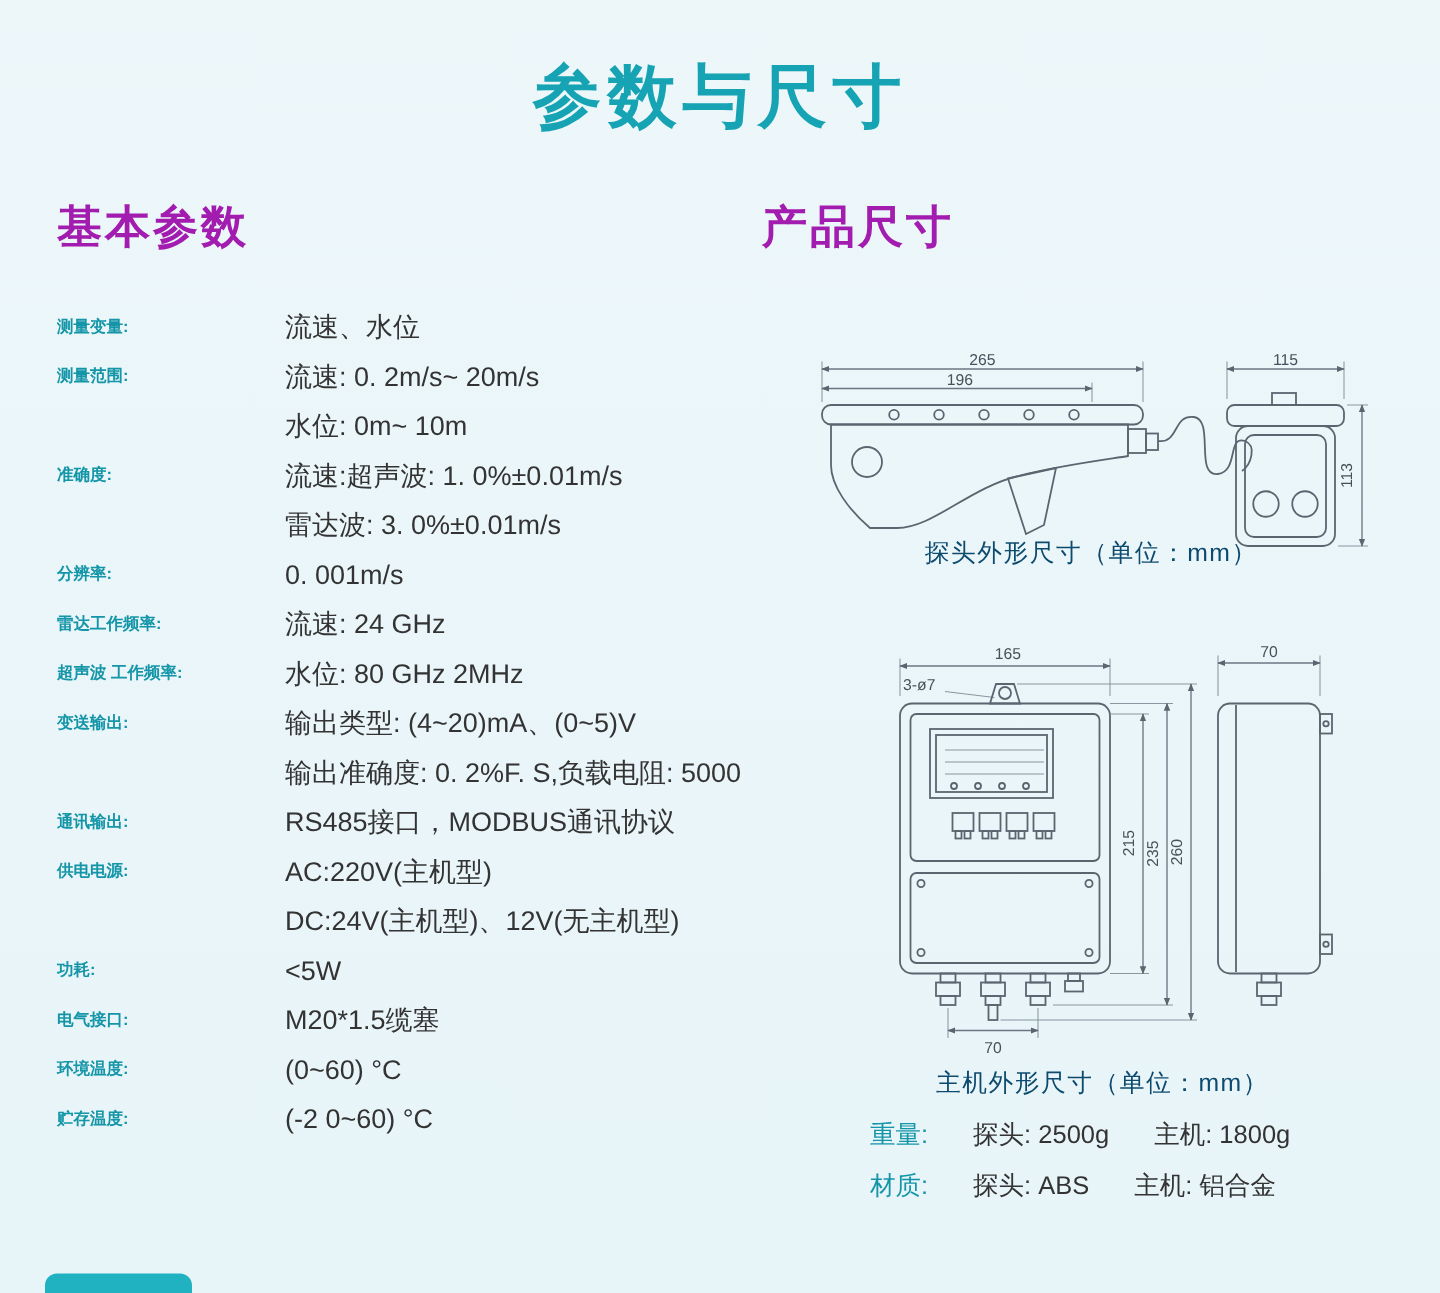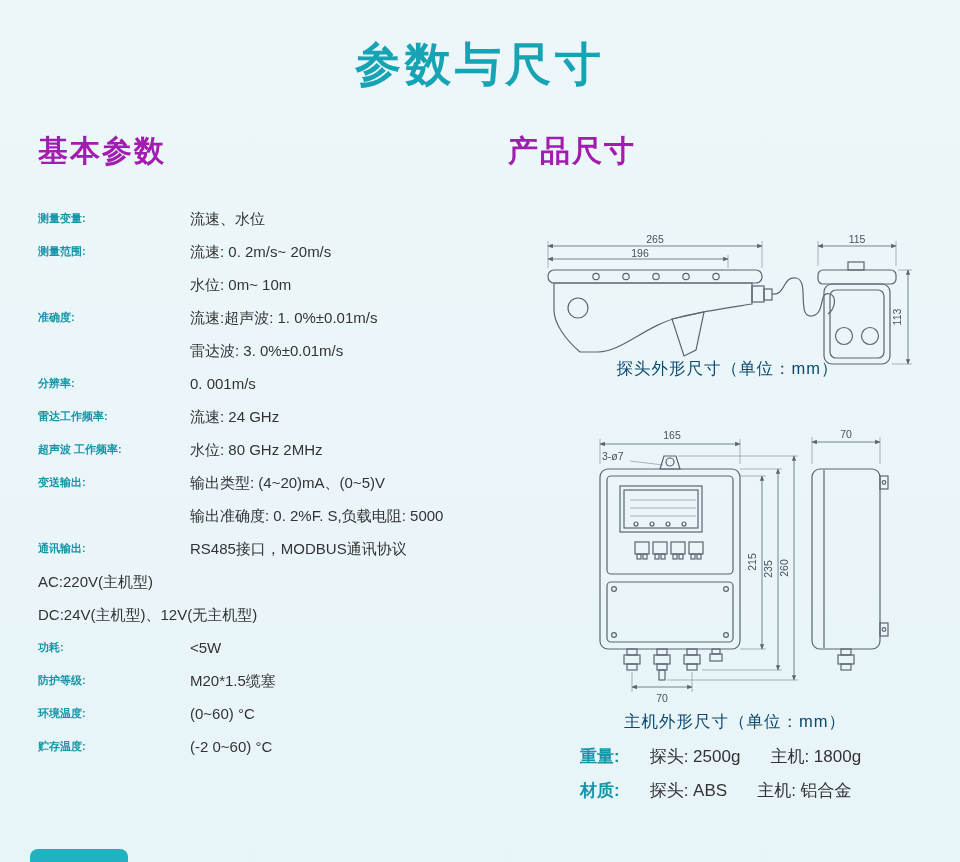--- a/index.html
+++ b/index.html
@@ -22,41 +22,41 @@
   }
   #heading-basic { left: 38px; top: 131px; }
   #heading-dims  { left: 508px; top: 131px; }
 
   .params { position: absolute; left: 38px; top: 202px; width: 470px; }
   .param-row { display: flex; align-items: flex-start; }
   .param-label {
     width: 152px; flex-shrink: 0;
     color: #1596a8; font-size: 11px; font-weight: bold; line-height: 33px;
   }
-  .param-values { font-size: 15px; color: #333; }
+  .param-values { font-size: 18px; color: #333; }
   .param-line { line-height: 33px; white-space: nowrap; }
 
   .drawing { position: absolute; }
   #probe-drawing { left: 540px; top: 197px; margin-top: 35px; }
   #main-drawing  { left: 550px; top: 424px; }
 
   .caption {
     position: absolute; font-size: 16.5px; color: #0c4a6e;
     text-align: center; letter-spacing: 1px;
   }
   #probe-caption { left: 540px; width: 375px; top: 358px; }
   #main-caption  { left: 550px; width: 370px; top: 711px; }
 
   .footer-line {
     position: absolute; left: 580px; display: flex; gap: 30px;
     font-size: 17px; color: #333; white-space: nowrap;
   }
   #weight-line   { top: 745px; }
   #material-line { top: 779px; text-align: right; }
-  .footer-label { color: #1596a8; font-weight: bold; }
+  .footer-label { color: #1596a8; font-weight: normal; }
 
   .next-peek {
     position: absolute; left: 30px; top: 849px;
     width: 98px; height: 28px;
     background: #20b2c0; border-radius: 8px;
   }
 
   
   .ln   { fill: none; stroke: #5a6570; stroke-width: 1.2; }
   .dimln{ fill: none; stroke: #6a7682; stroke-width: 0.9; }
@@ -127,35 +127,36 @@
   </div>
 
   <div class="param-row">
     <div class="param-label">通讯输出:</div>
     <div class="param-values">
       <div class="param-line">RS485接口，MODBUS通讯协议</div>
     </div>
   </div>
 
   <div class="param-row">
+    <div class="param-label">供电电源:</div>
     <div class="param-values">
       <div class="param-line">AC:220V(主机型)</div>
       <div class="param-line">DC:24V(主机型)、12V(无主机型)</div>
     </div>
   </div>
 
   <div class="param-row">
     <div class="param-label">功耗:</div>
     <div class="param-values">
       <div class="param-line">&lt;5W</div>
     </div>
   </div>
 
   <div class="param-row">
-    <div class="param-label">防护等级:</div>
+    <div class="param-label">电气接口:</div>
     <div class="param-values">
       <div class="param-line">M20*1.5缆塞</div>
     </div>
   </div>
 
   <div class="param-row">
     <div class="param-label">环境温度:</div>
     <div class="param-values">
       <div class="param-line">(0~60) °C</div>
     </div>

